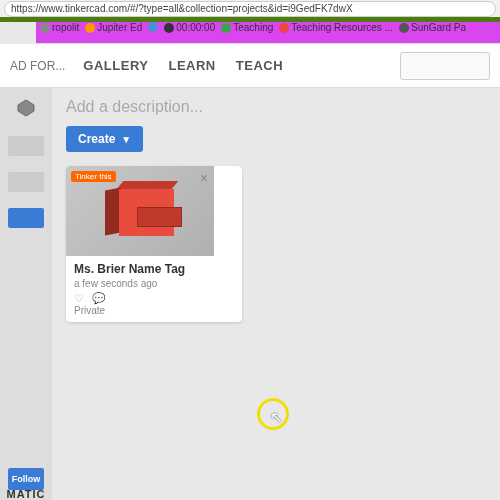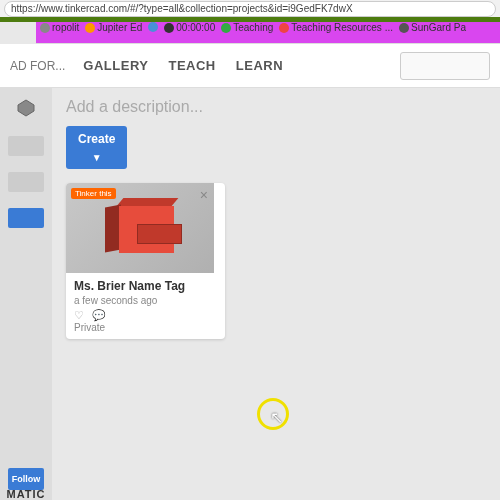--- a/index.html
+++ b/index.html
@@ -176,31 +176,30 @@
       background: #3a7bd5;
       color: white;
       border: none;
       border-radius: 3px;
       padding: 6px 12px;
       font-size: 12px;
       font-weight: bold;
       cursor: pointer;
       margin-bottom: 14px;
       gap: 6px;
-      flex-direction: column;
     }
     .create-chevron {
       font-size: 10px;
     }
 
     
     .project-card {
       background: white;
       border-radius: 4px;
-      width: 159px;
+      width: 176px;
       box-shadow: 0 1px 3px rgba(0,0,0,0.15);
       overflow: hidden;
       position: relative;
     }
     .card-image-area {
       width: 148px;
       height: 90px;
       background: linear-gradient(135deg, #c8c8c8 0%, #b0b0b0 100%);
       position: relative;
       display: flex;
@@ -357,22 +356,22 @@
   </div>
   <div class="bookmark-item">
     <div class="bookmark-dot" style="background:#555;"></div>
     <span>SunGard Pa</span>
   </div>
 </div>
 
 <div class="nav-bar">
   <span class="nav-truncated">AD FOR...</span>
   <span class="nav-item">GALLERY</span>
+  <span class="nav-item">LEARN</span>
   <span class="nav-item">TEACH</span>
-  <span class="nav-item">LEARN</span>
   <div class="search-box-nav"></div>
 </div>
 
 <div class="main-layout">
 
   <div class="sidebar">
     <div class="sidebar-logo">
       <svg width="20" height="20" viewBox="0 0 20 20">
         <polygon points="10,2 18,7 18,13 10,18 2,13 2,7" fill="#888" stroke="#666" stroke-width="1"></polygon>
       </svg>

